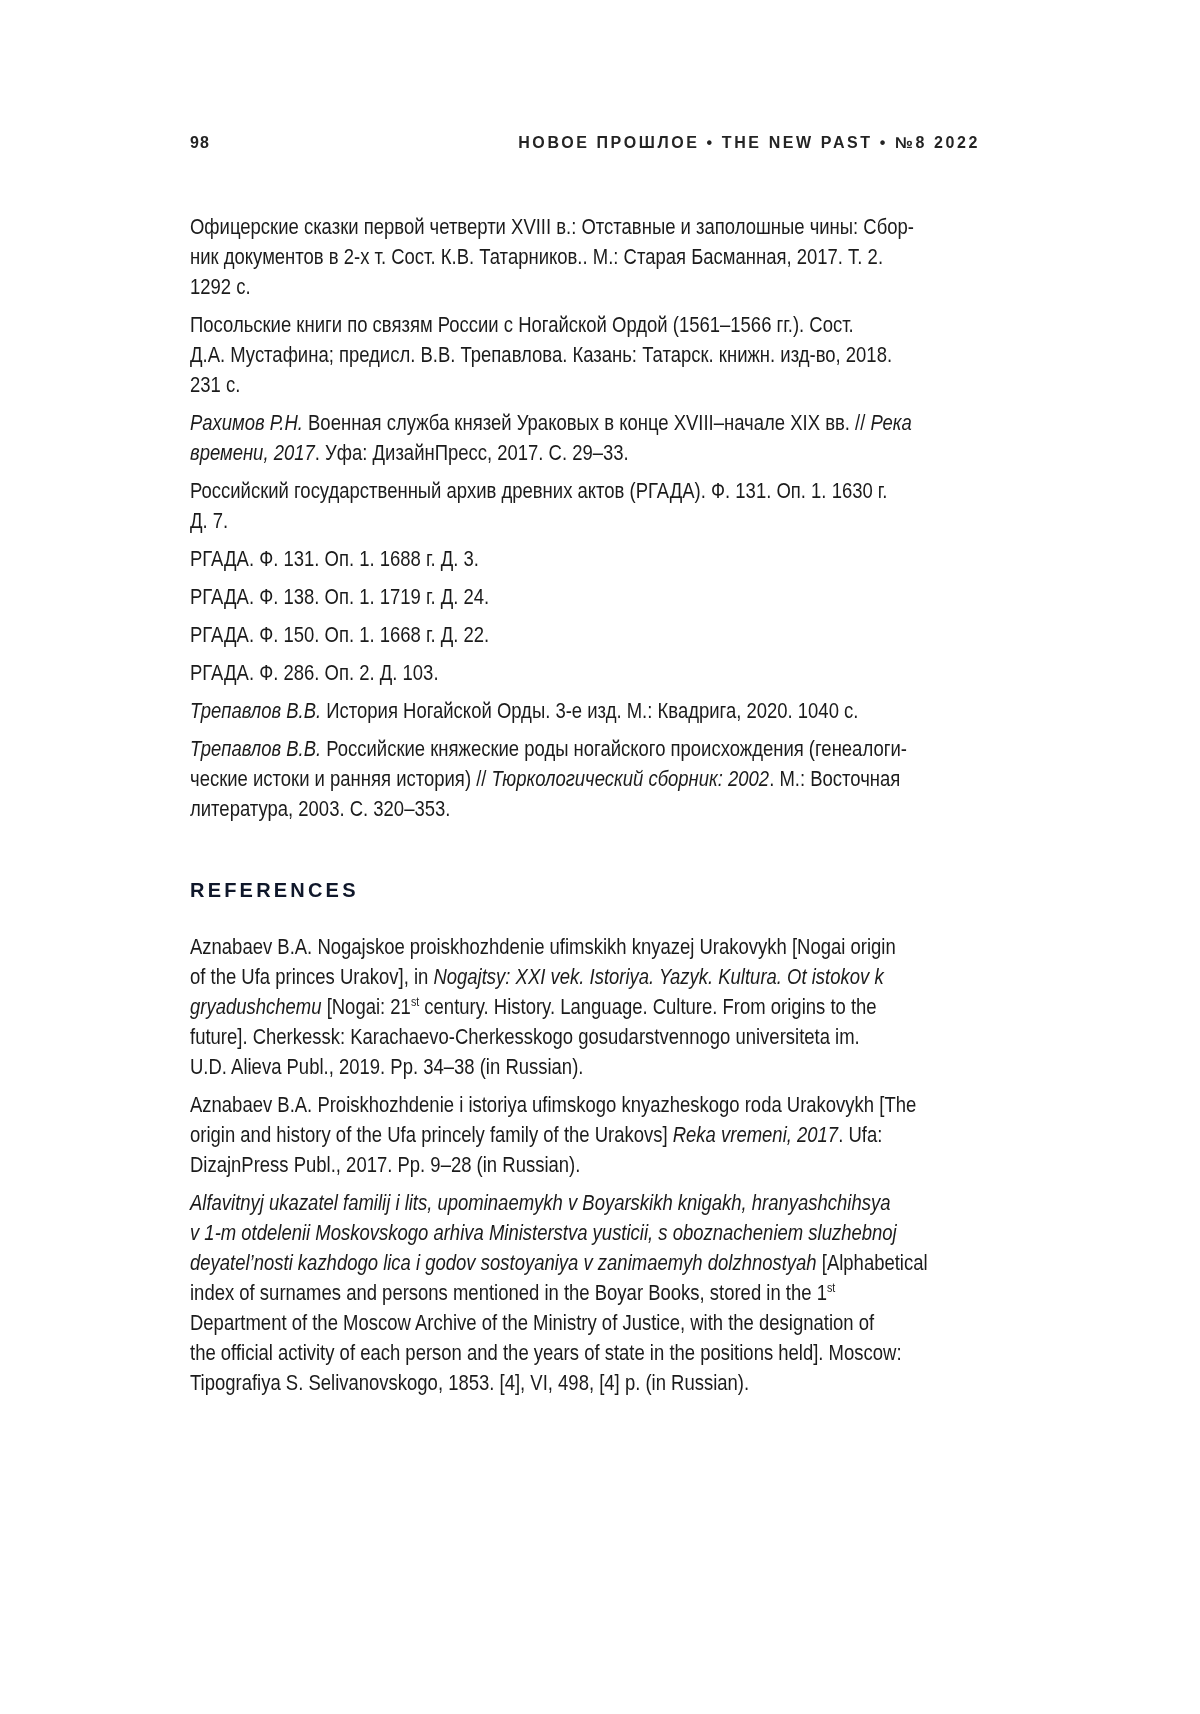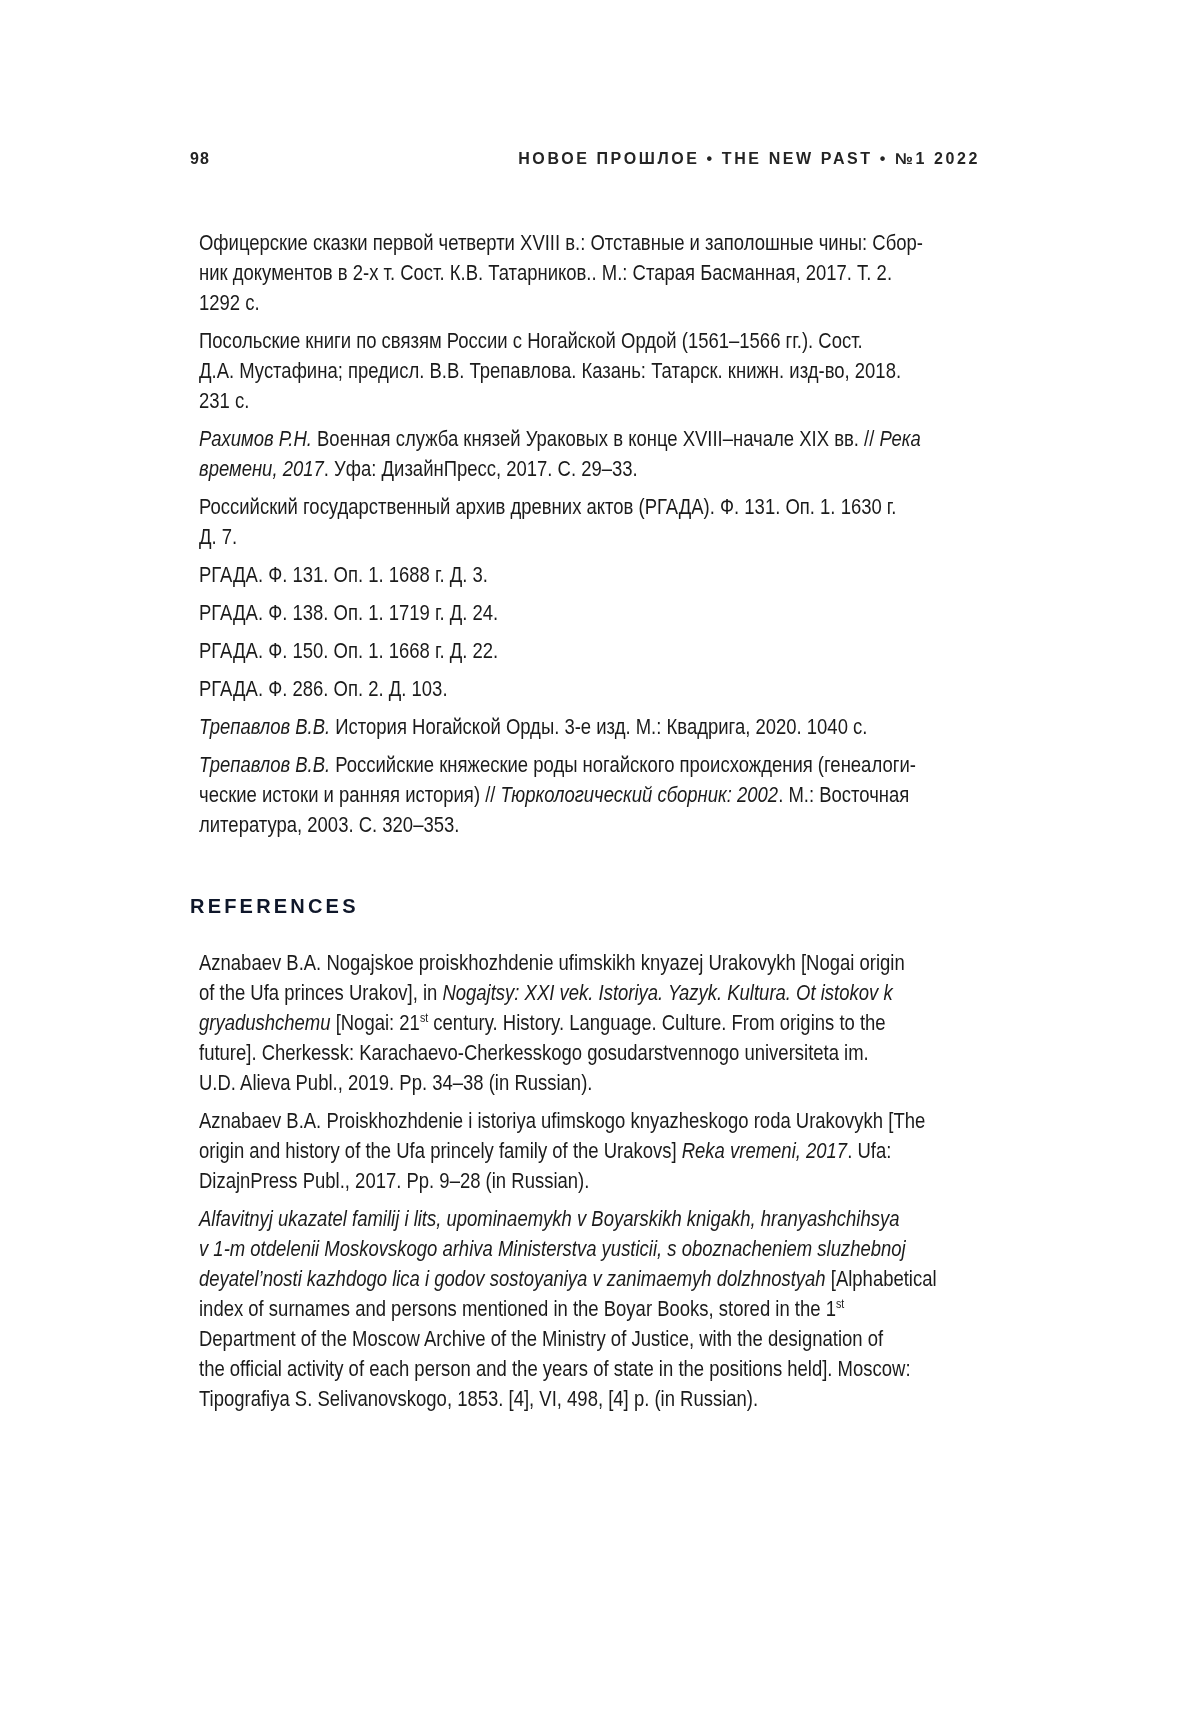--- a/index.html
+++ b/index.html
@@ -9,35 +9,35 @@
     height: 1714px;
     margin: 0 auto;
     background: #ffffff;
     font-family: "Liberation Sans", sans-serif;
     color: #1c1c1c;
     overflow: hidden;
   }
   .content {
     position: absolute;
     left: 190px;
-    top: 150px;
+    top: 134px;
     width: 790px;
   }
   .page-header {
     display: flex;
     justify-content: space-between;
     align-items: baseline;
     font-size: 16px;
     font-weight: 700;
     color: #242424;
     margin-bottom: 60px;
   }
   .page-number { letter-spacing: 1px; }
   .running-title { letter-spacing: 2.6px; white-space: nowrap; }
-  .bib-section { margin: 9px; padding: 0; }
+  .bib-section { margin: 0; padding: 0; }
   .entry {
     margin: 0 0 8px 0;
     font-size: 22px;
     line-height: 30px;
     color: #1b1b1b;
   }
   .line {
     display: block;
     white-space: nowrap;
     transform: scaleX(0.84);
@@ -54,21 +54,21 @@
   }
 </style>
 </head>
 <body>
 
 <div class="page">
   <div class="content">
 
     <div class="page-header">
       <span class="page-number">98</span>
-      <span class="running-title">НОВОЕ ПРОШЛОЕ • THE NEW PAST • №1 2022</span>
+      <span class="running-title">НОВОЕ ПРОШЛОЕ • THE NEW PAST • №8 2022</span>
     </div>
 
     <div class="bib-section">
         <p class="entry">
           <span class="line"><span>Офицерские сказки первой четверти XVIII в.: Отставные и заполошные чины: Сбор-</span></span>
           <span class="line"><span>ник документов в 2-х т. Сост. К.В. Татарников.. М.: Старая Басманная, 2017. Т. 2.</span></span>
           <span class="line"><span>1292 с.</span></span>
         </p>
         <p class="entry">
           <span class="line"><span>Посольские книги по связям России с Ногайской Ордой (1561–1566 гг.). Сост.</span></span>

